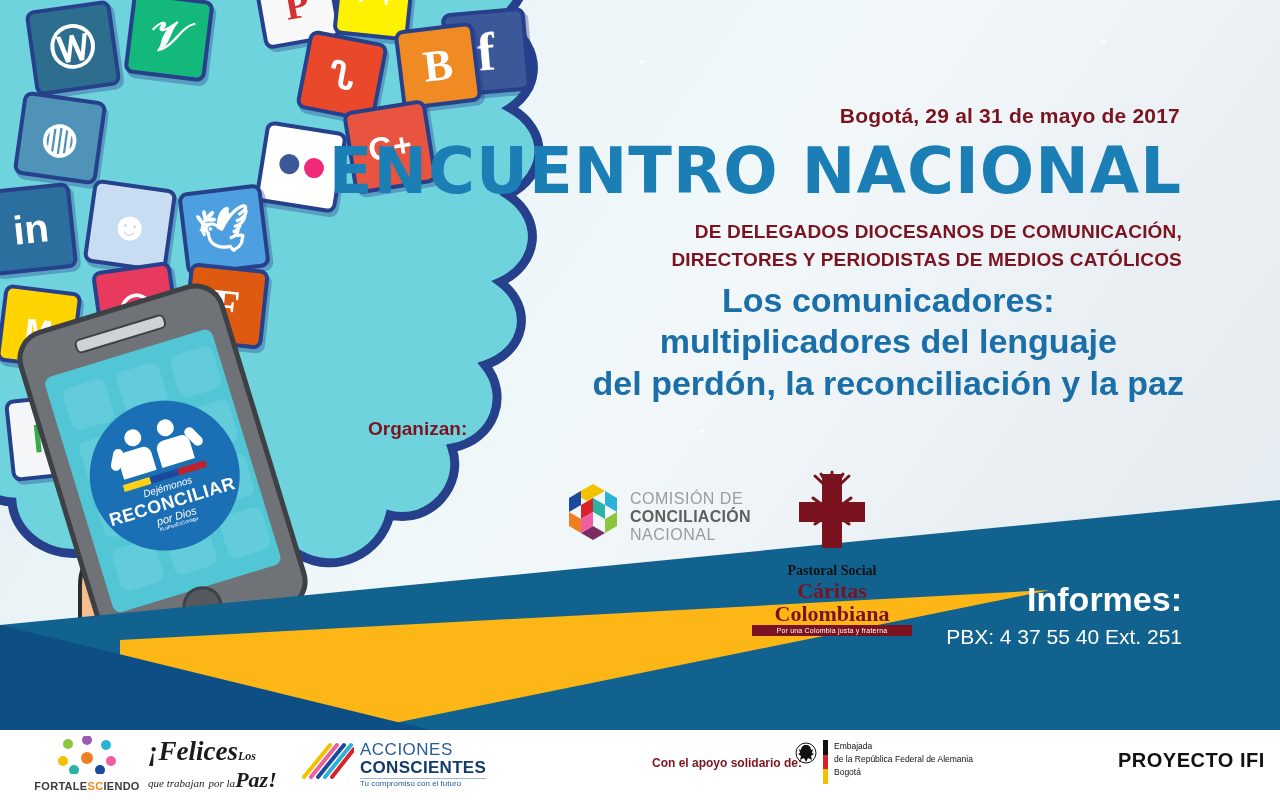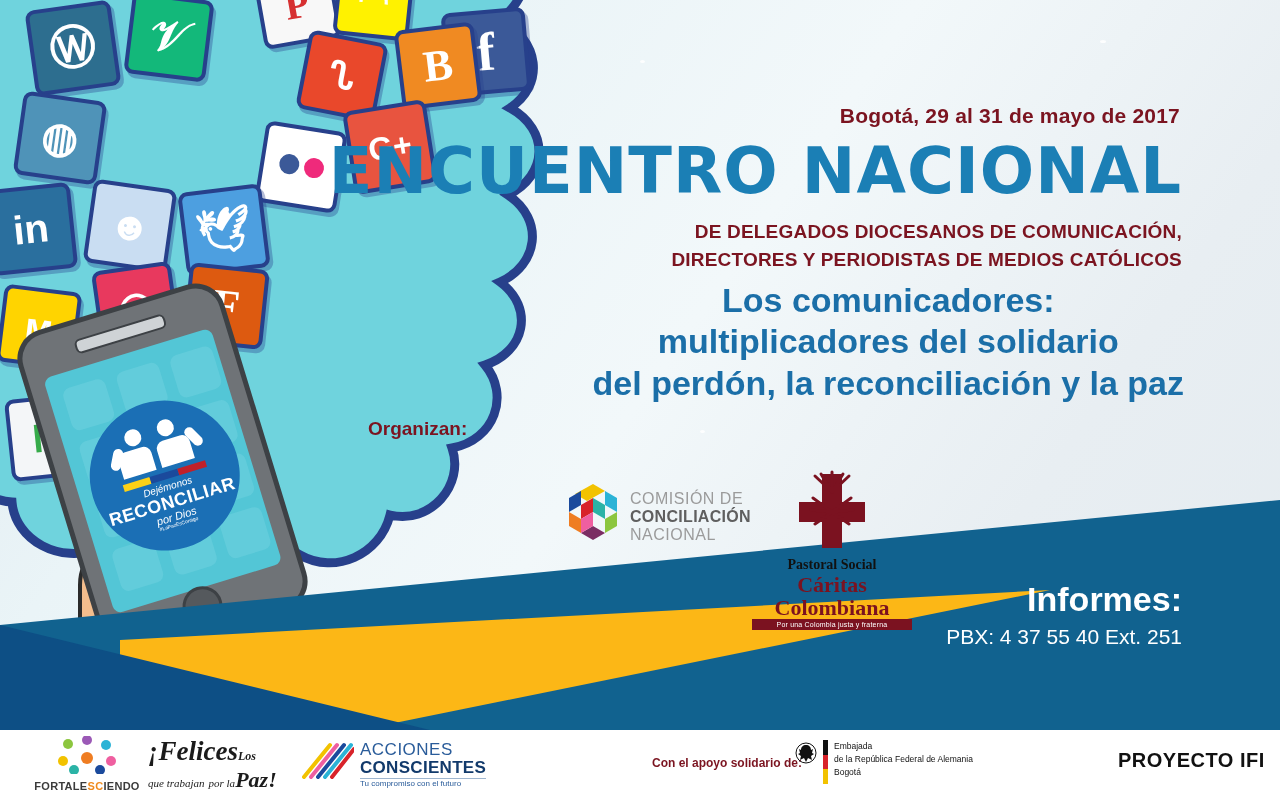--- a/index.html
+++ b/index.html
@@ -84,21 +84,21 @@
 
   .logo-ccn{position:absolute;left:565px;top:480px;display:flex;align-items:center;gap:9px;}
   .ccn-mark{width:56px;height:74px;position:relative;}
   .ccn-txt{line-height:1.12;font-family:"Liberation Sans", sans-serif;}
   .ccn-txt .l1{font-size:16px;color:#9b9b9b;letter-spacing:.5px;}
   .ccn-txt .l2{font-size:16px;color:#5f5f5f;font-weight:bold;letter-spacing:.3px;}
   .ccn-txt .l3{font-size:16px;color:#9b9b9b;letter-spacing:.5px;}
 
   .logo-caritas{position:absolute;left:752px;top:470px;width:160px;text-align:center;}
   .car-cross{width:86px;height:82px;margin:0 auto;position:relative;}
-  .car-t1{font-family:"Liberation Serif", serif;font-weight:bold;font-size:14px;color:#111;margin-top:1px;}
+  .car-t1{font-family:"Liberation Serif", serif;font-weight:bold;font-size:14px;color:#111;margin-top:7px;}
   .car-t2{font-family:"Liberation Serif", serif;font-weight:bold;font-size:22px;color:#7b1220;line-height:1.05;}
   .car-t3{background:#7b1220;color:#fff;font-size:7px;padding:2px 0;letter-spacing:.2px;}
 
   
   .informes{position:absolute;right:98px;top:580px;text-align:right;color:#fff;}
   .informes .h{font-size:34px;font-weight:bold;margin-bottom:6px;}
   .informes .m{font-size:21px;margin-bottom:6px;}
   .informes .p{font-size:21px;}
 
   
@@ -290,21 +290,21 @@
   <div class="band-blue-dark"></div>
 
   <div class="date-line">Bogotá, 29 al 31 de mayo de 2017</div>
   <div class="title-main">ENCUENTRO NACIONAL</div>
   <div class="subtitle">
     <div>DE DELEGADOS DIOCESANOS DE COMUNICACIÓN,</div>
     <div>DIRECTORES Y PERIODISTAS DE MEDIOS CATÓLICOS</div>
   </div>
   <div class="tagline">
     <div>Los comunicadores:</div>
-    <div>multiplicadores del solidario</div>
+    <div>multiplicadores del lenguaje</div>
     <div>del perdón, la reconciliación y la paz</div>
   </div>
 
   <div class="organizan">Organizan:</div>
 
 
   <div class="logo-ccn">
     <svg class="ccn-mark" viewBox="0 0 56 74">
       <polygon points="28,2 52,16 52,40 28,54 4,40 4,16" fill="none" stroke="#1b4a9c" stroke-width="0"></polygon>
       <path d="M10,14 L28,4 L40,11 L22,21 Z" fill="#f2c200"></path>

